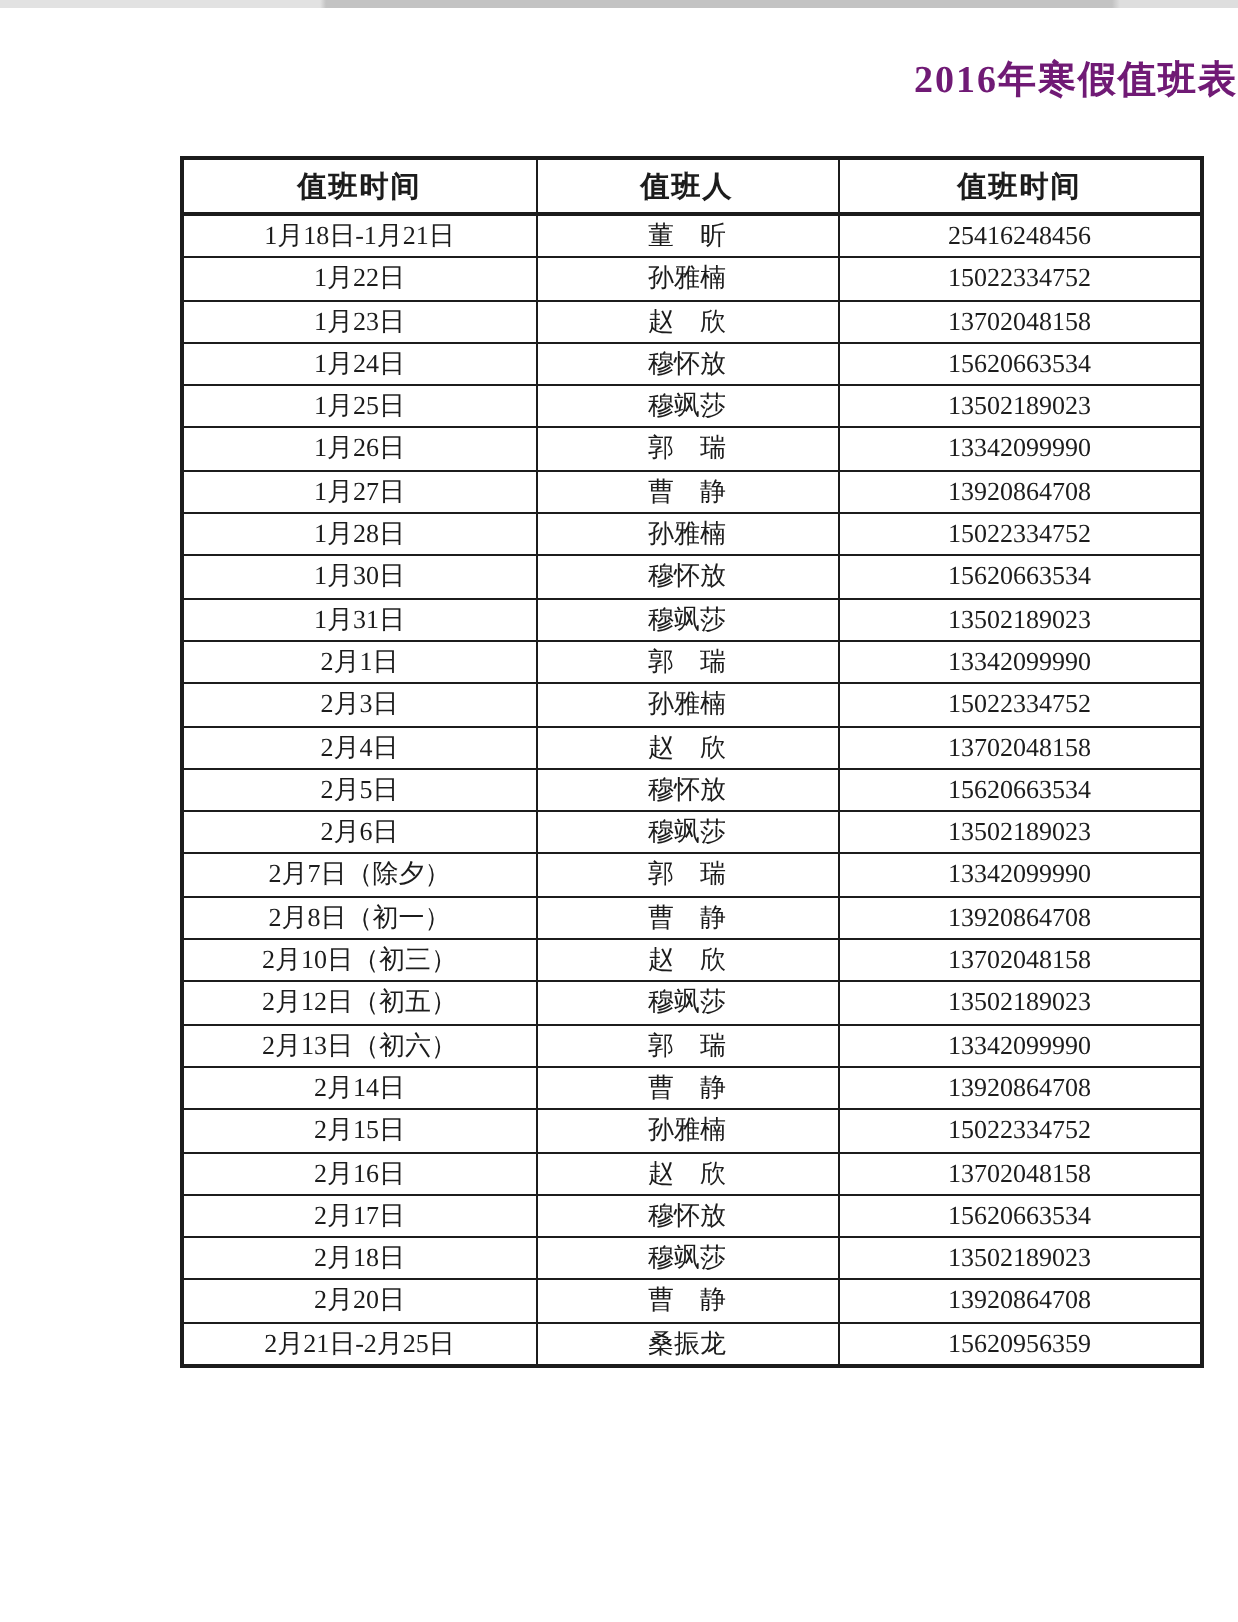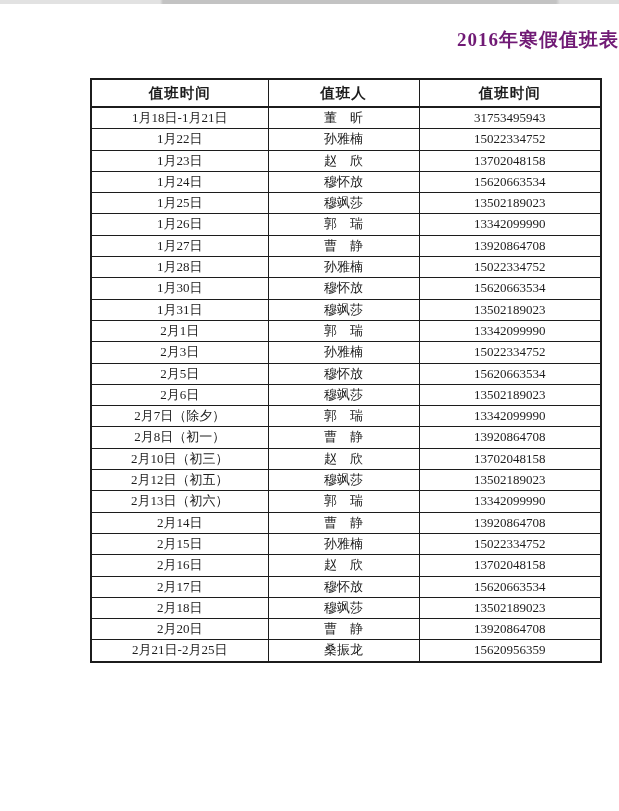--- a/index.html
+++ b/index.html
@@ -85,21 +85,21 @@
     <tr>
       <th>值班时间</th>
       <th>值班人</th>
       <th>值班时间</th>
     </tr>
   </thead>
   <tbody>
       <tr>
         <td>1月18日-1月21日</td>
         <td>董　昕</td>
-        <td>31753495943</td>
+        <td>25416248456</td>
       </tr>
       <tr>
         <td>1月22日</td>
         <td>孙雅楠</td>
         <td>15022334752</td>
       </tr>
       <tr>
         <td>1月23日</td>
         <td>赵　欣</td>
         <td>13702048158</td>
@@ -141,20 +141,25 @@
       </tr>
       <tr>
         <td>2月1日</td>
         <td>郭　瑞</td>
         <td>13342099990</td>
       </tr>
       <tr>
         <td>2月3日</td>
         <td>孙雅楠</td>
         <td>15022334752</td>
+      </tr>
+      <tr>
+        <td>2月4日</td>
+        <td>赵　欣</td>
+        <td>13702048158</td>
       </tr>
       <tr>
         <td>2月5日</td>
         <td>穆怀放</td>
         <td>15620663534</td>
       </tr>
       <tr>
         <td>2月6日</td>
         <td>穆飒莎</td>
         <td>13502189023</td>

